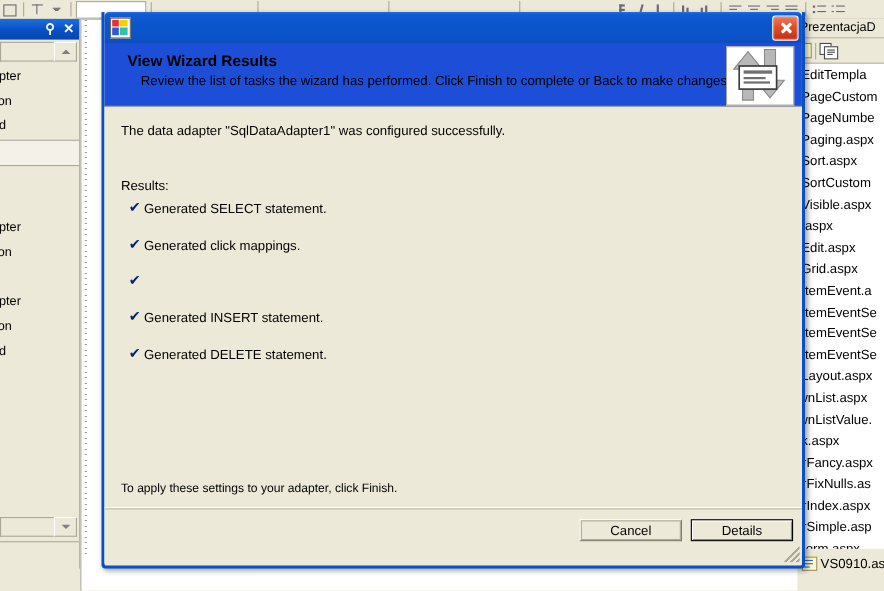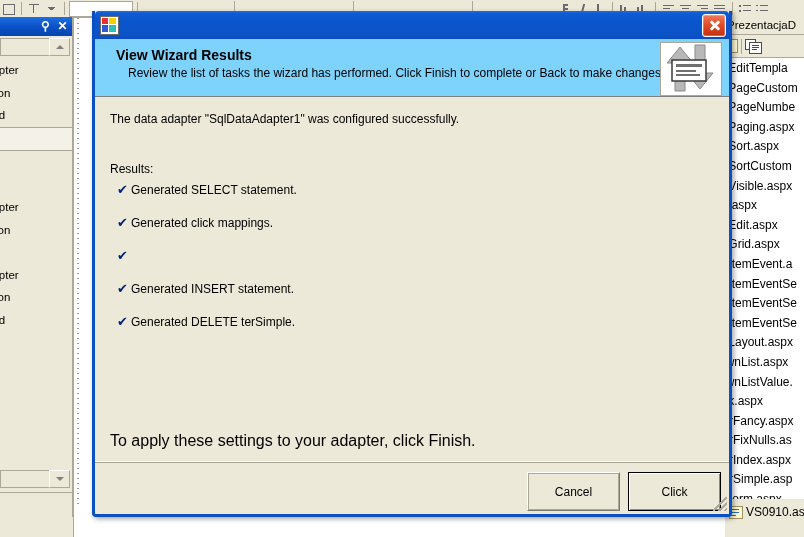--- a/index.html
+++ b/index.html
@@ -147,21 +147,21 @@
     box-shadow:inset 0 0 0 1px rgba(255,255,255,.25);
   }
   .close-x{position:relative;width:11px;height:11px;}
   .close-x:before,.close-x:after{
     content:"";position:absolute;left:0;top:4px;width:12px;height:3px;background:#fff;border-radius:1px;
   }
   .close-x:before{transform:rotate(45deg);}
   .close-x:after{transform:rotate(-45deg);}
 
   .dlg-header{
-    height:58px;background:#7dd3fc;border-bottom:1px solid #808080;
+    height:58px;background:#1d4ed8;border-bottom:1px solid #808080;
     position:relative;box-sizing:border-box;
   }
   .hdr-title{
     position:absolute;left:21px;top:8px;font-size:14px;font-weight:bold;color:#000;
   }
   .hdr-desc{
     position:absolute;left:33px;top:27px;width:540px;font-size:12px;color:#000;line-height:15px;
   }
   .hdr-icon{
     position:absolute;right:7px;top:3px;width:60px;height:52px;
@@ -170,29 +170,29 @@
 
   .dlg-body{position:relative;height:364px;background:#ECE9D8;}
   .body-msg{position:absolute;left:15px;top:15px;font-size:12px;}
   .details-label{position:absolute;left:15px;top:65px;font-size:12px;}
   .task-list{position:absolute;left:22px;top:86px;}
   .task{height:33px;display:flex;align-items:flex-start;font-size:12px;}
   .check{
     width:14px;flex:none;color:#00207A;font-size:13px;font-weight:bold;line-height:13px;
     font-family:"DejaVu Sans",sans-serif;
   }
-  .apply-note{position:absolute;left:15px;bottom:11px;font-size:16px;}
+  .apply-note{position:absolute;left:15px;bottom:11px;font-size:11px;}
 
   .dlg-footer{
     position:relative;height:50px;border-top:1px solid #FFFFFF;
     box-shadow:inset 0 1px 0 #ACA899;background:#ECE9D8;
   }
   .btn-row{position:absolute;right:8px;top:10px;display:flex;gap:8px;}
   .btn{
-    width:93px;height:39px;font-size:12px;
+    width:93px;height:20px;font-size:12px;
     font-family:"Liberation Sans",sans-serif;
     background:#ECE9D8;color:#000;
     border:1px solid;
     border-color:#FFFFFF #7A7A6E #7A7A6E #FFFFFF;
     outline:1px solid #ACA899;outline-offset:-2px;
     display:flex;align-items:center;justify-content:center;
     box-sizing:border-box;
   }
   .btn.disabled{color:#ACA899;text-shadow:1px 1px 0 #fff;}
   .btn.default{
@@ -429,26 +429,26 @@
       </div>
       <div class="task">
         <span class="check">✔</span>
       </div>
       <div class="task">
         <span class="check">✔</span>
         <span>Generated INSERT statement.</span>
       </div>
       <div class="task">
         <span class="check">✔</span>
-        <span>Generated DELETE terSimple.</span>
+        <span>Generated DELETE statement.</span>
       </div>
     </div>
     <div class="apply-note">To apply these settings to your adapter, click Finish.</div>
   </div>
 
   <div class="dlg-footer">
     <div class="btn-row">
       <div class="btn">Cancel</div>
-      <div class="btn default">Click</div>
+      <div class="btn default">Details</div>
     </div>
     <div class="grip"></div>
   </div>
 </div>
 
 </body></html>

